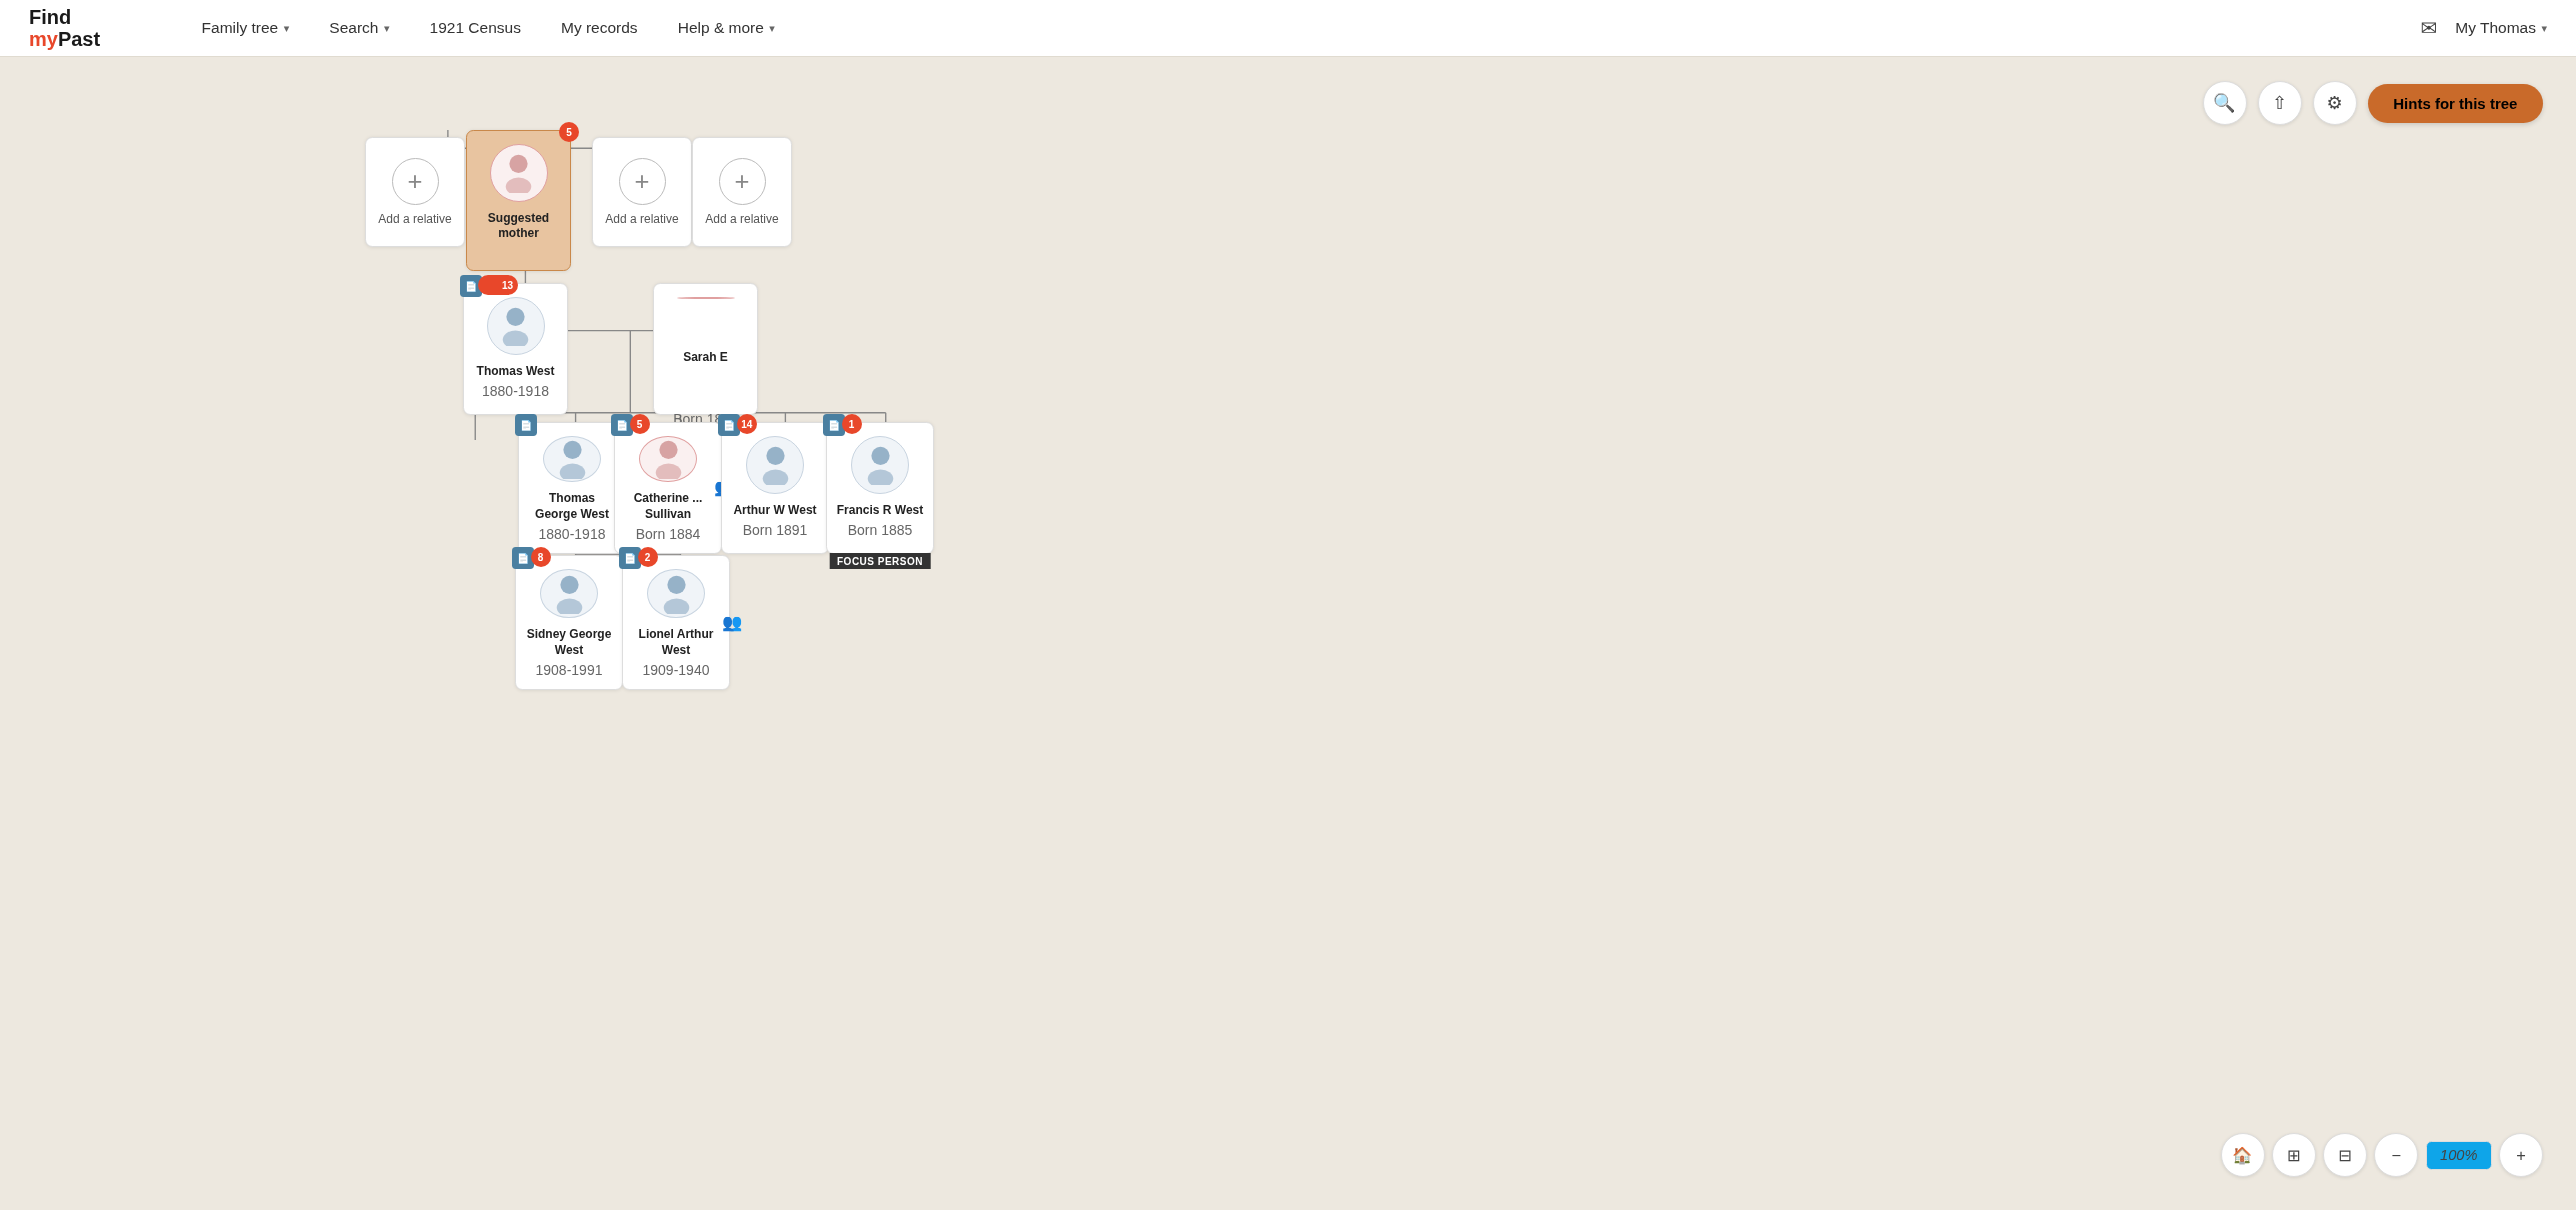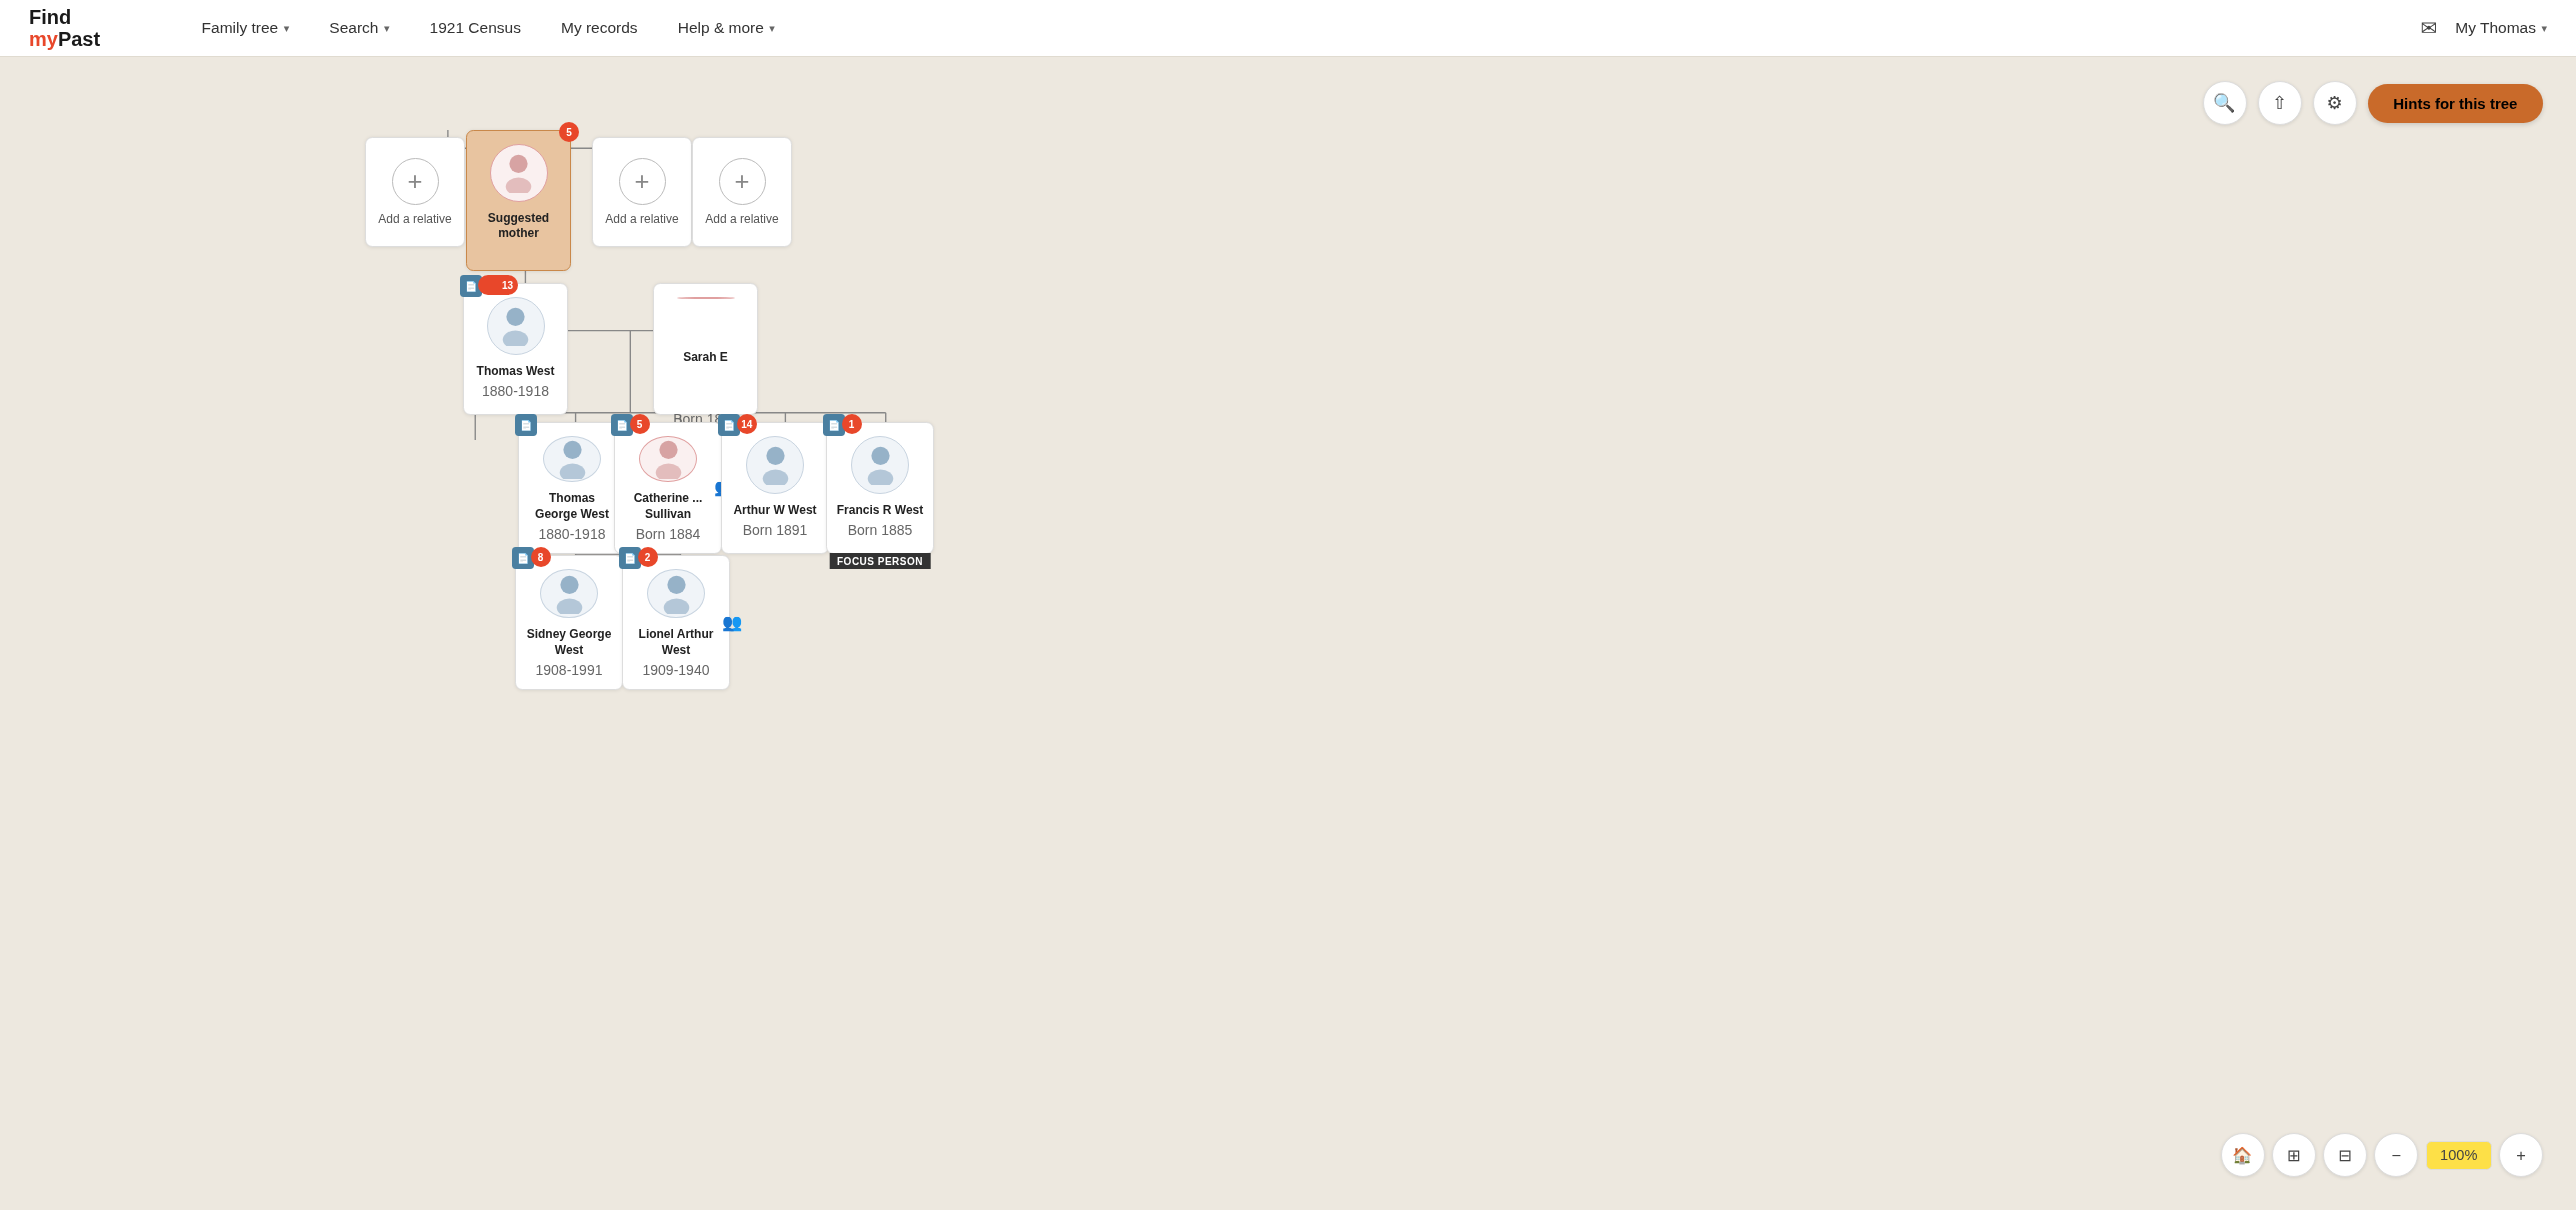--- a/index.html
+++ b/index.html
@@ -133,28 +133,29 @@
       border: 0.9px solid #ddd;
       display: flex;
       align-items: center;
       justify-content: center;
       font-size: 16.4px;
       cursor: pointer;
       color: #444;
       box-shadow: 0 0.9px 3.7px rgba(0,0,0,0.1);
     }
     .zoom-level {
-      background: #fde047;
+      background: #0ea5e9;
       border: 0.9px solid #ddd;
       border-radius: 5.5px;
       padding: 5.5px 12.8px;
       font-size: 14.6px;
       color: #444;
       min-width: 66px;
       text-align: center;
+      font-style: italic;
     }
 
     
     .tree-svg {
       position: absolute;
       top: 0; left: 0;
       width: 100%;
       height: 100%;
     }
 

